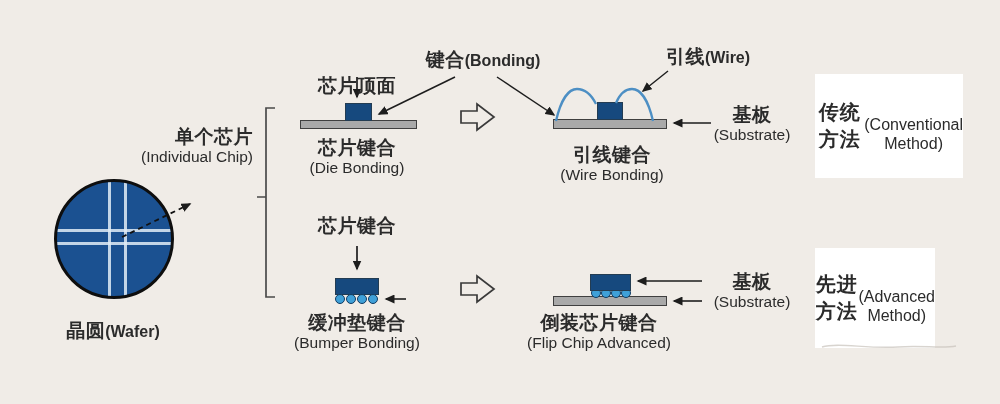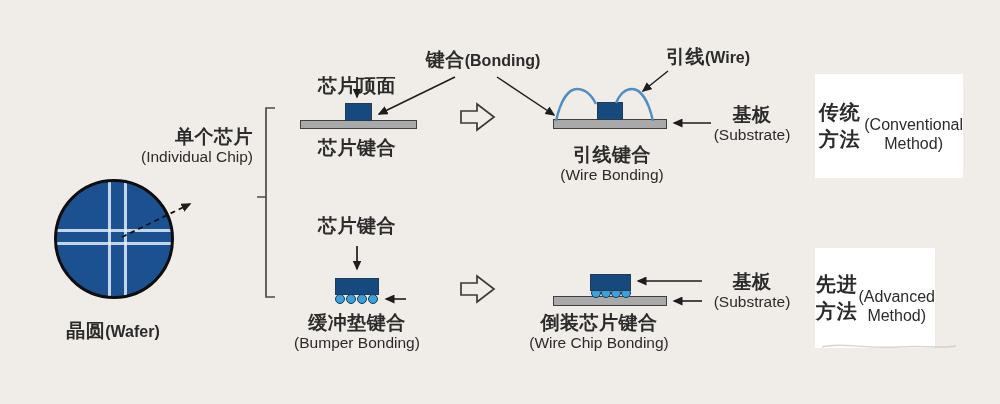--- a/index.html
+++ b/index.html
@@ -117,20 +117,21 @@
     <span class="zh">引线</span><span class="en-inline">(Wire)</span>
   </div>
 
   <div class="label" style="left:116px; top:126px; width:137px; text-align:right;">
     <div class="zh">单个芯片</div>
     <div class="en">(Individual Chip)</div>
   </div>
 
   <div class="label" style="left:297px; top:137px; width:120px;text-align:center;">
     <div class="zh">芯片键合</div>
+    <div class="en">(Die Bonding)</div>
   </div>
 
   <div class="label" style="left:550px; top:144px; width:124px;">
     <div class="zh">引线键合</div>
     <div class="en">(Wire Bonding)</div>
   </div>
 
   <div class="label" style="left:692px; top:104px; width:120px;">
     <div class="zh">基板</div>
     <div class="en">(Substrate)</div>
@@ -144,21 +145,21 @@
     <span class="zh">芯片键合</span>
   </div>
 
   <div class="label" style="left:287px; top:312px; width:140px;">
     <div class="zh">缓冲垫键合</div>
     <div class="en">(Bumper Bonding)</div>
   </div>
 
   <div class="label" style="left:519px; top:312px; width:160px;">
     <div class="zh">倒装芯片键合</div>
-    <div class="en">(Wire Chip Bonding)</div>
+    <div class="en">(Flip Chip Advanced)</div>
   </div>
 
   <div class="label" style="left:692px; top:271px; width:120px;">
     <div class="zh">基板</div>
     <div class="en">(Substrate)</div>
   </div>
 
 </div>
 
 </body></html>

